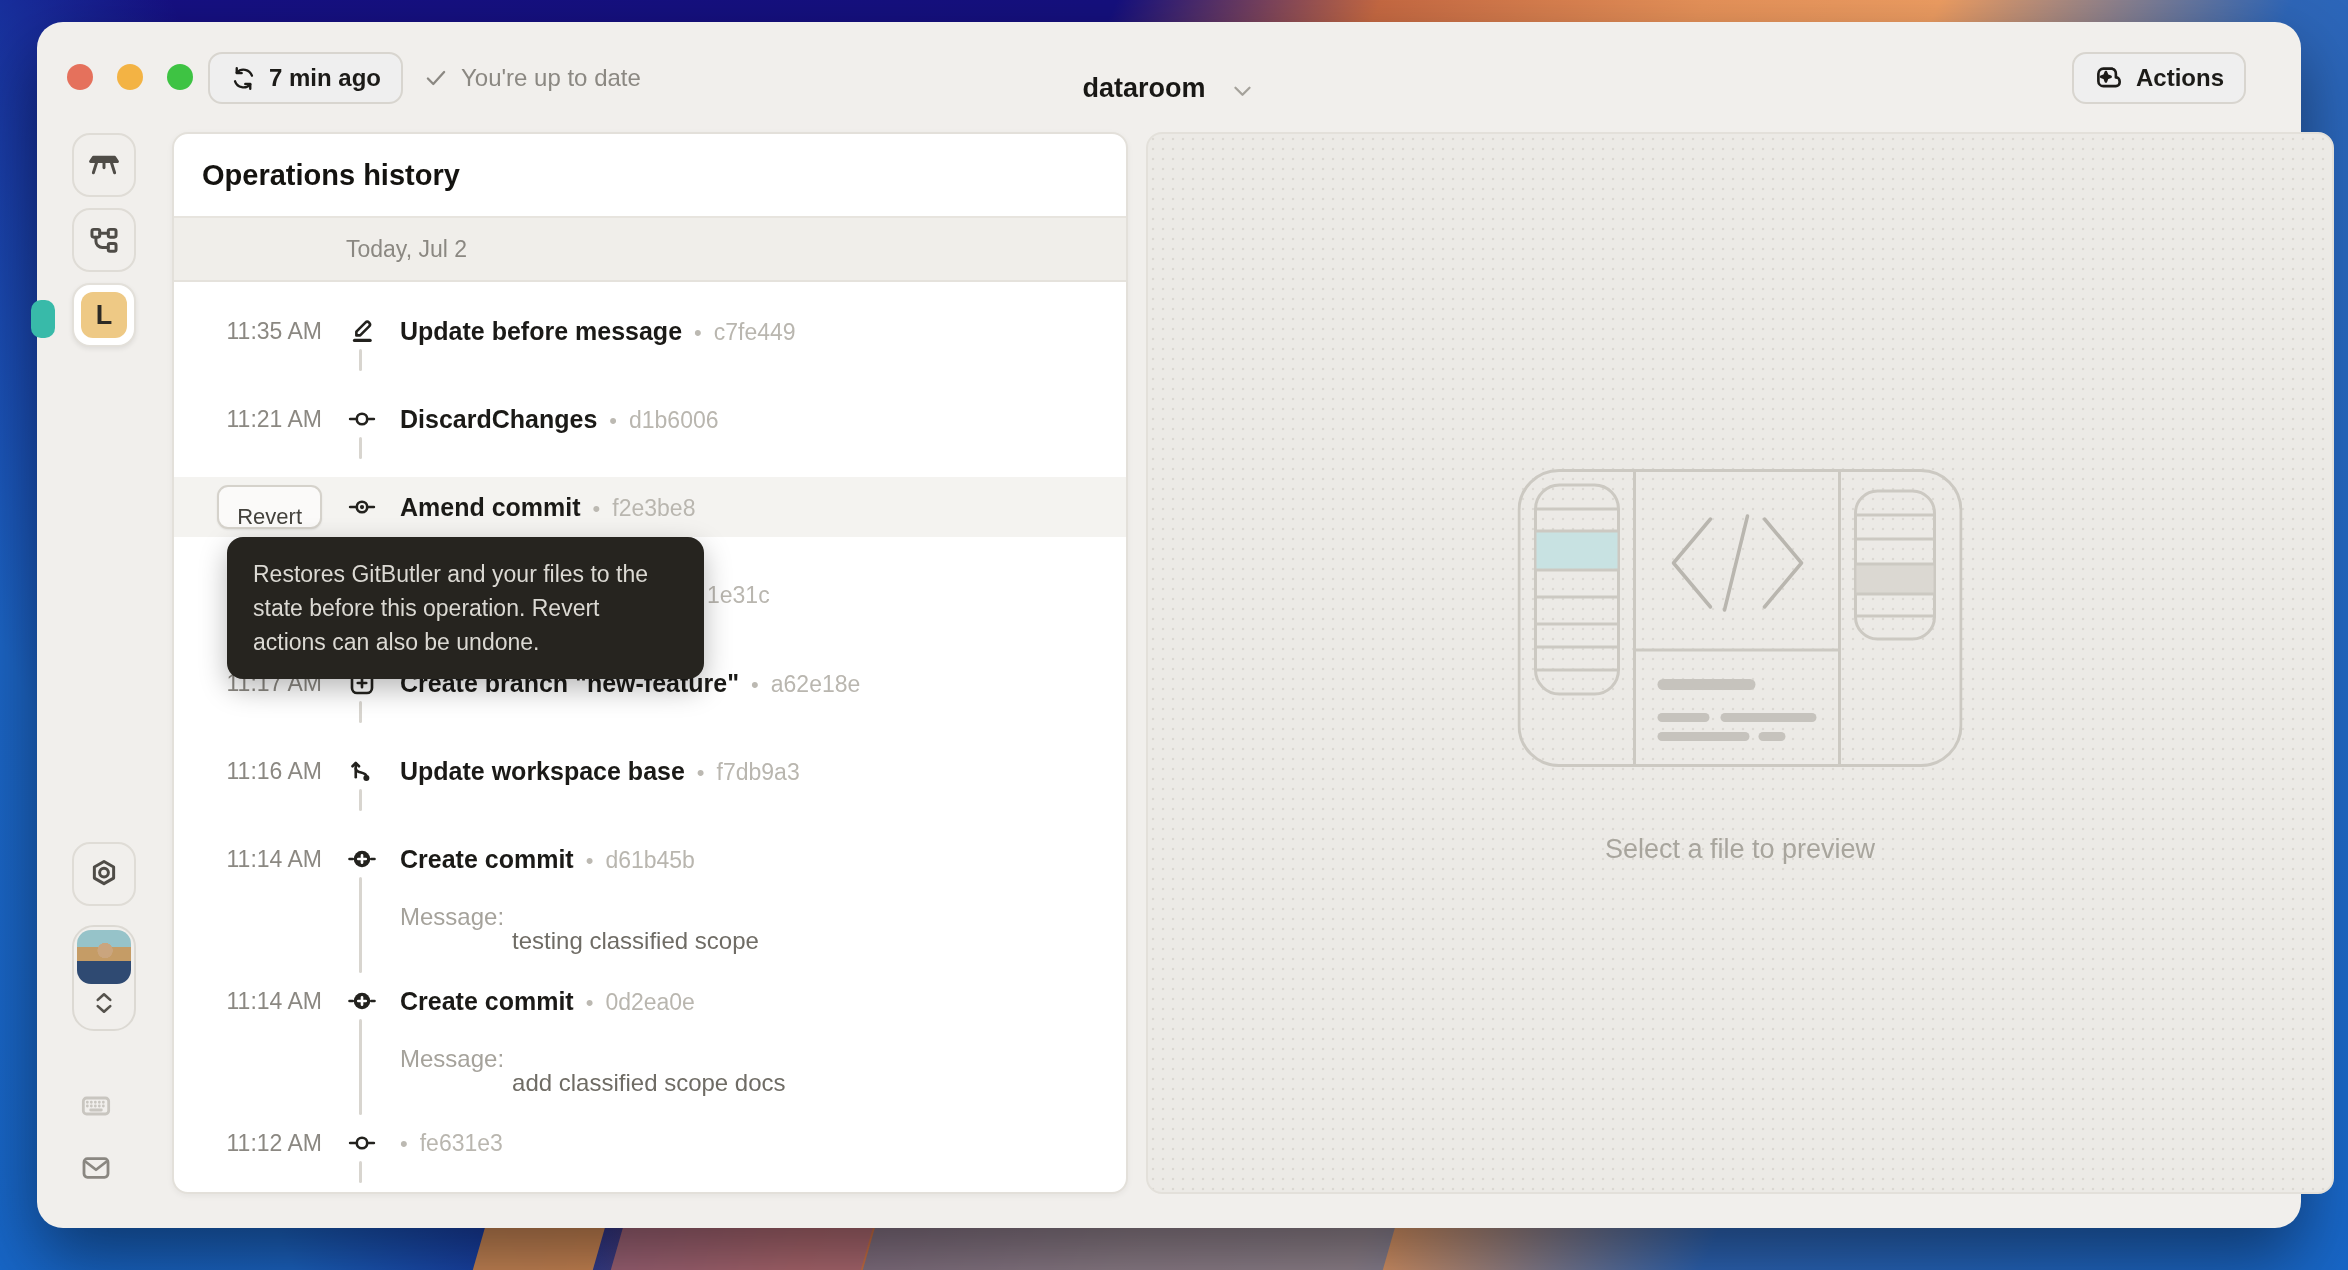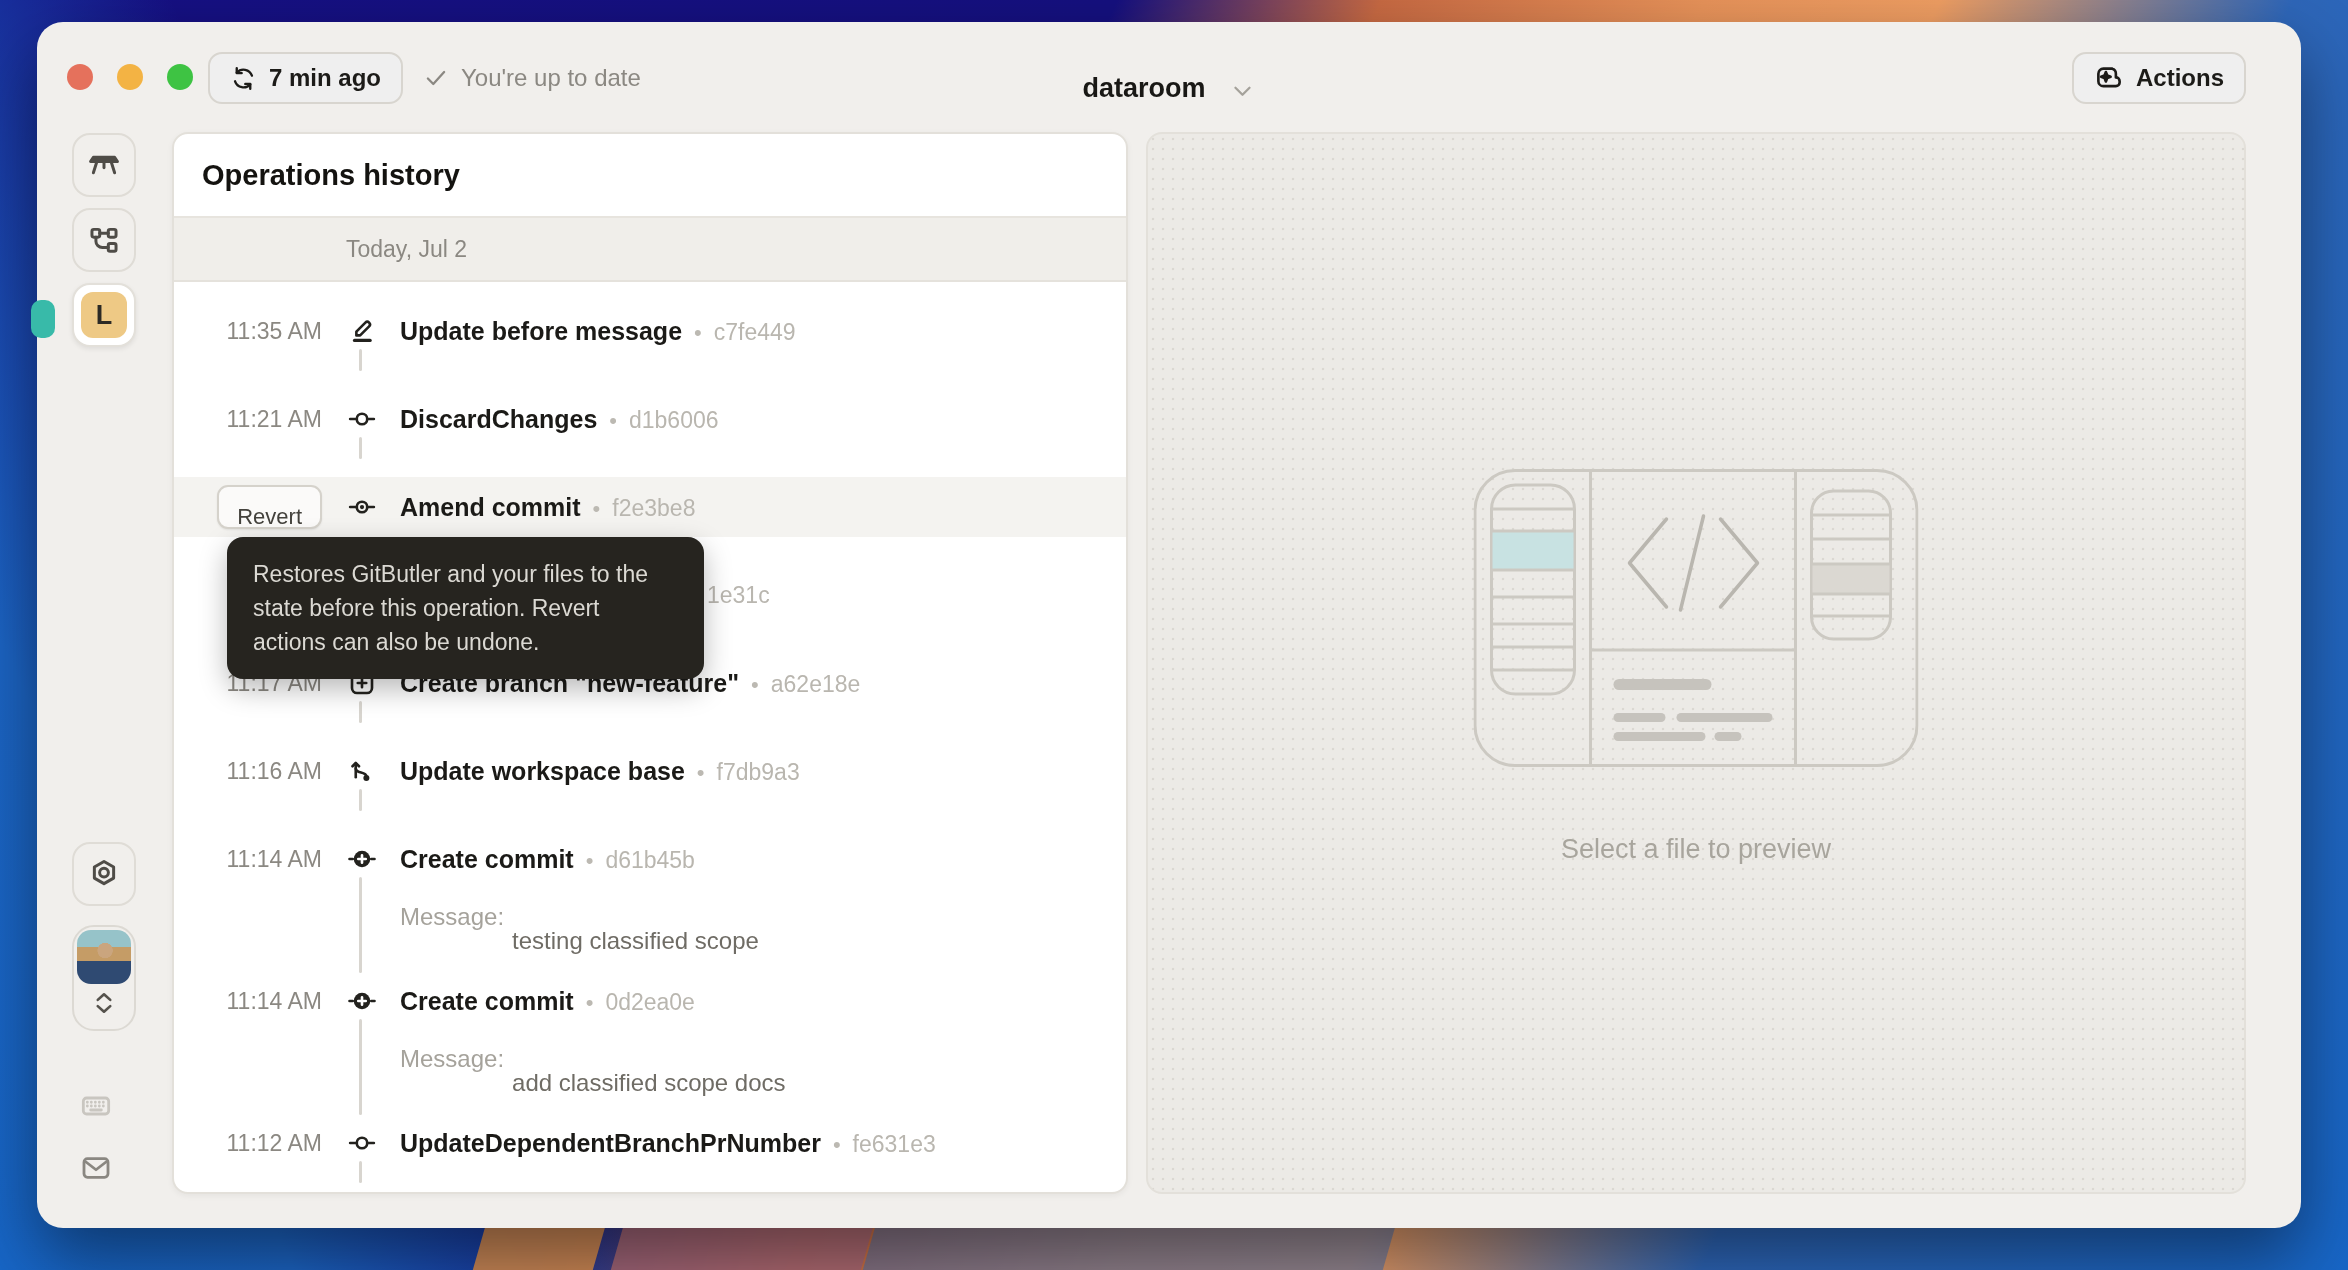--- a/index.html
+++ b/index.html
@@ -92,21 +92,21 @@
   .tick.short{height:22px;} .tick.long{height:96px;}
   .op-message{height:54px; padding-left:226px; display:flex; align-items:flex-start; font-size:24px;}
   .msg-label{color:#a5a29b;} .msg-value{color:#6f6c65; margin-left:8px;margin-top:24px;}
   .hash-fragment{position:absolute; left:533px; top:50%; transform:translateY(-50%);
     font-size:23px; color:#b9b6af;}
 
   .tooltip{position:absolute; left:53px; top:403px; width:477px; background:var(--tooltip-bg); color:#dbd9d3;
     border-radius:16px; padding:20px 26px; font-size:23px; line-height:34px; z-index:5;
     box-shadow:0 10px 28px rgba(0,0,0,.28);}
 
-  .preview-panel{position:absolute; left:1109px; top:110px; width:1100px; height:1062px;
+  .preview-panel{position:absolute; left:1109px; top:110px; width:1188px; height:1062px;
     background:#eceae6; border:2px solid #e3e0da; border-radius:16px; overflow:hidden;
     background-image:radial-gradient(circle,#dbd8d2 1.4px, rgba(0,0,0,0) 1.6px); background-size:10px 10px;}
   .illustration{position:absolute; left:50%; top:335px; transform:translateX(-50%);}
   .preview-placeholder{position:absolute; left:0; top:700px; width:100%; text-align:center;
     font-size:27px; color:#a8a59d;}
 </style>
 </head>
 <body>
 
 <div class="stage">
@@ -363,21 +363,20 @@
             <span class="time-cell">
               <span class="op-time">11:12 AM</span>
             </span>
             <span class="op-icon">
               <svg width="30" height="30" viewBox="0 0 24 24" fill="none" stroke="currentColor" stroke-width="2.1" stroke-linecap="round" stroke-linejoin="round">
                 <circle cx="12" cy="12" r="4.2"></circle>
                 <path d="M2.5 12h5.3M16.2 12h5.3"></path>
               </svg>
             </span>
             <span class="op-main">
-              <span class="op-label">UpdateDependentBranchPrNumber</span>
               <span class="op-sep">•</span>
               <span class="op-hash">fe631e3</span>
             </span>
             <span class="tick short"></span>
           </div>
         </div>
       <div class="tooltip">Restores GitButler and your files to the state before this operation. Revert actions can also be undone.</div>
     </div>
 
     <div class="preview-panel">

